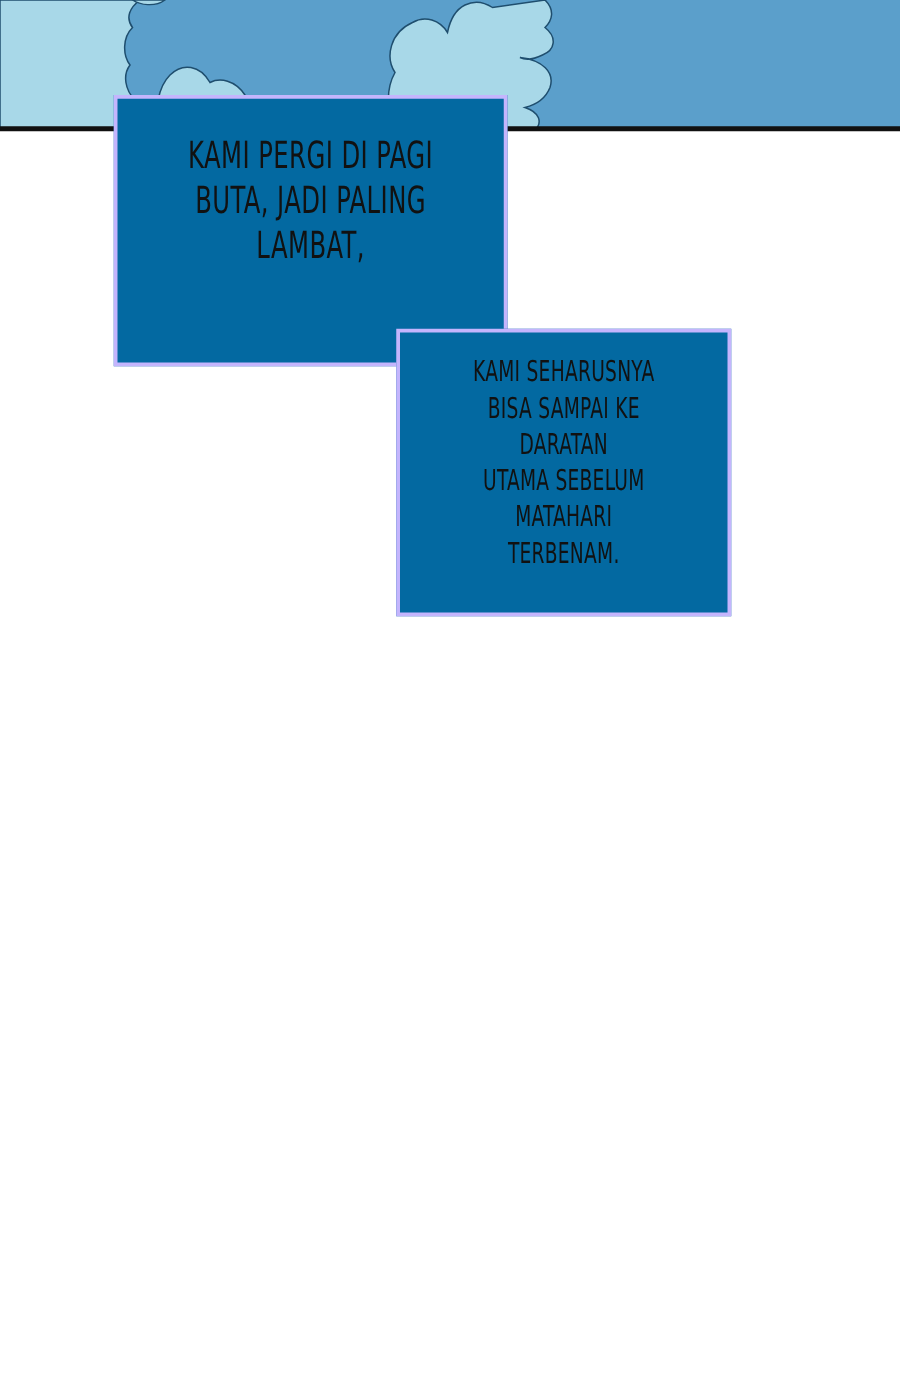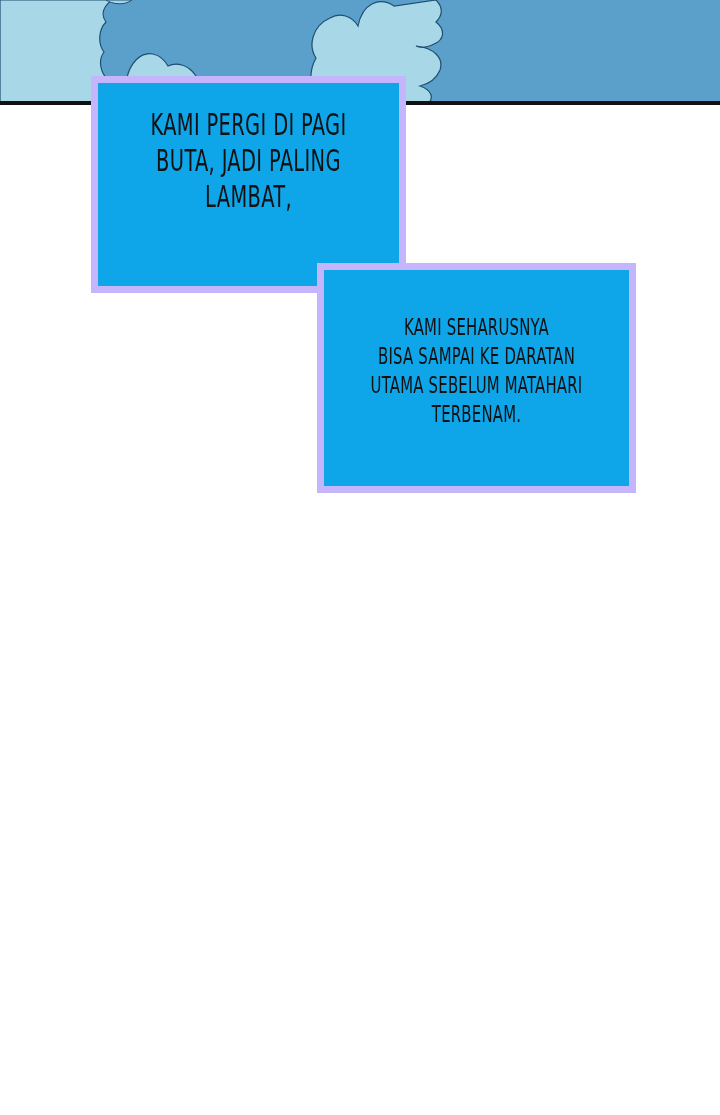--- a/index.html
+++ b/index.html
@@ -10,25 +10,25 @@
     }
     .sky {
       position: absolute; left: 0; top: 0; width: 720px; height: 104px;
       overflow: hidden;
     }
     .sky svg { display: block; }
     .sky-line {
       position: absolute; left: 0; top: 101px; width: 720px; height: 4px; background: #111;
     }
     .box {
-      position: absolute; background: #0ea5e9; border: 7px solid #c4b5fd; box-sizing: border-box;
+      position: absolute; background: #0369a1; border: 3px solid #c4b5fd; box-sizing: border-box;
       display: flex; align-items: center; justify-content: center; text-align: center;
     }
     .box1 { left: 91px; top: 76px; width: 315px; height: 217px; z-index: 2; padding-bottom: 40px; }
-    .box2 { left: 317px; top: 263px; width: 319px; height: 230px; z-index: 3; }
+    .box2 { left: 317px; top: 263px; width: 268px; height: 230px; z-index: 3; }
     .text {
       color: #111; font-family: "DejaVu Sans", "Liberation Sans", sans-serif;
       font-stretch: condensed; text-transform: uppercase; white-space: pre-line;
       transform: scaleX(0.72); transform-origin: center;
     }
     .t1 { font-size: 30px; line-height: 36px; font-weight: 500; width: 420px; letter-spacing: 0.5px; margin-top: -8px; }
     .t2 { font-size: 23px; line-height: 29px; width: 420px; letter-spacing: 0.3px; margin-top: -14px; }
   </style>
 </head>
 <body>

